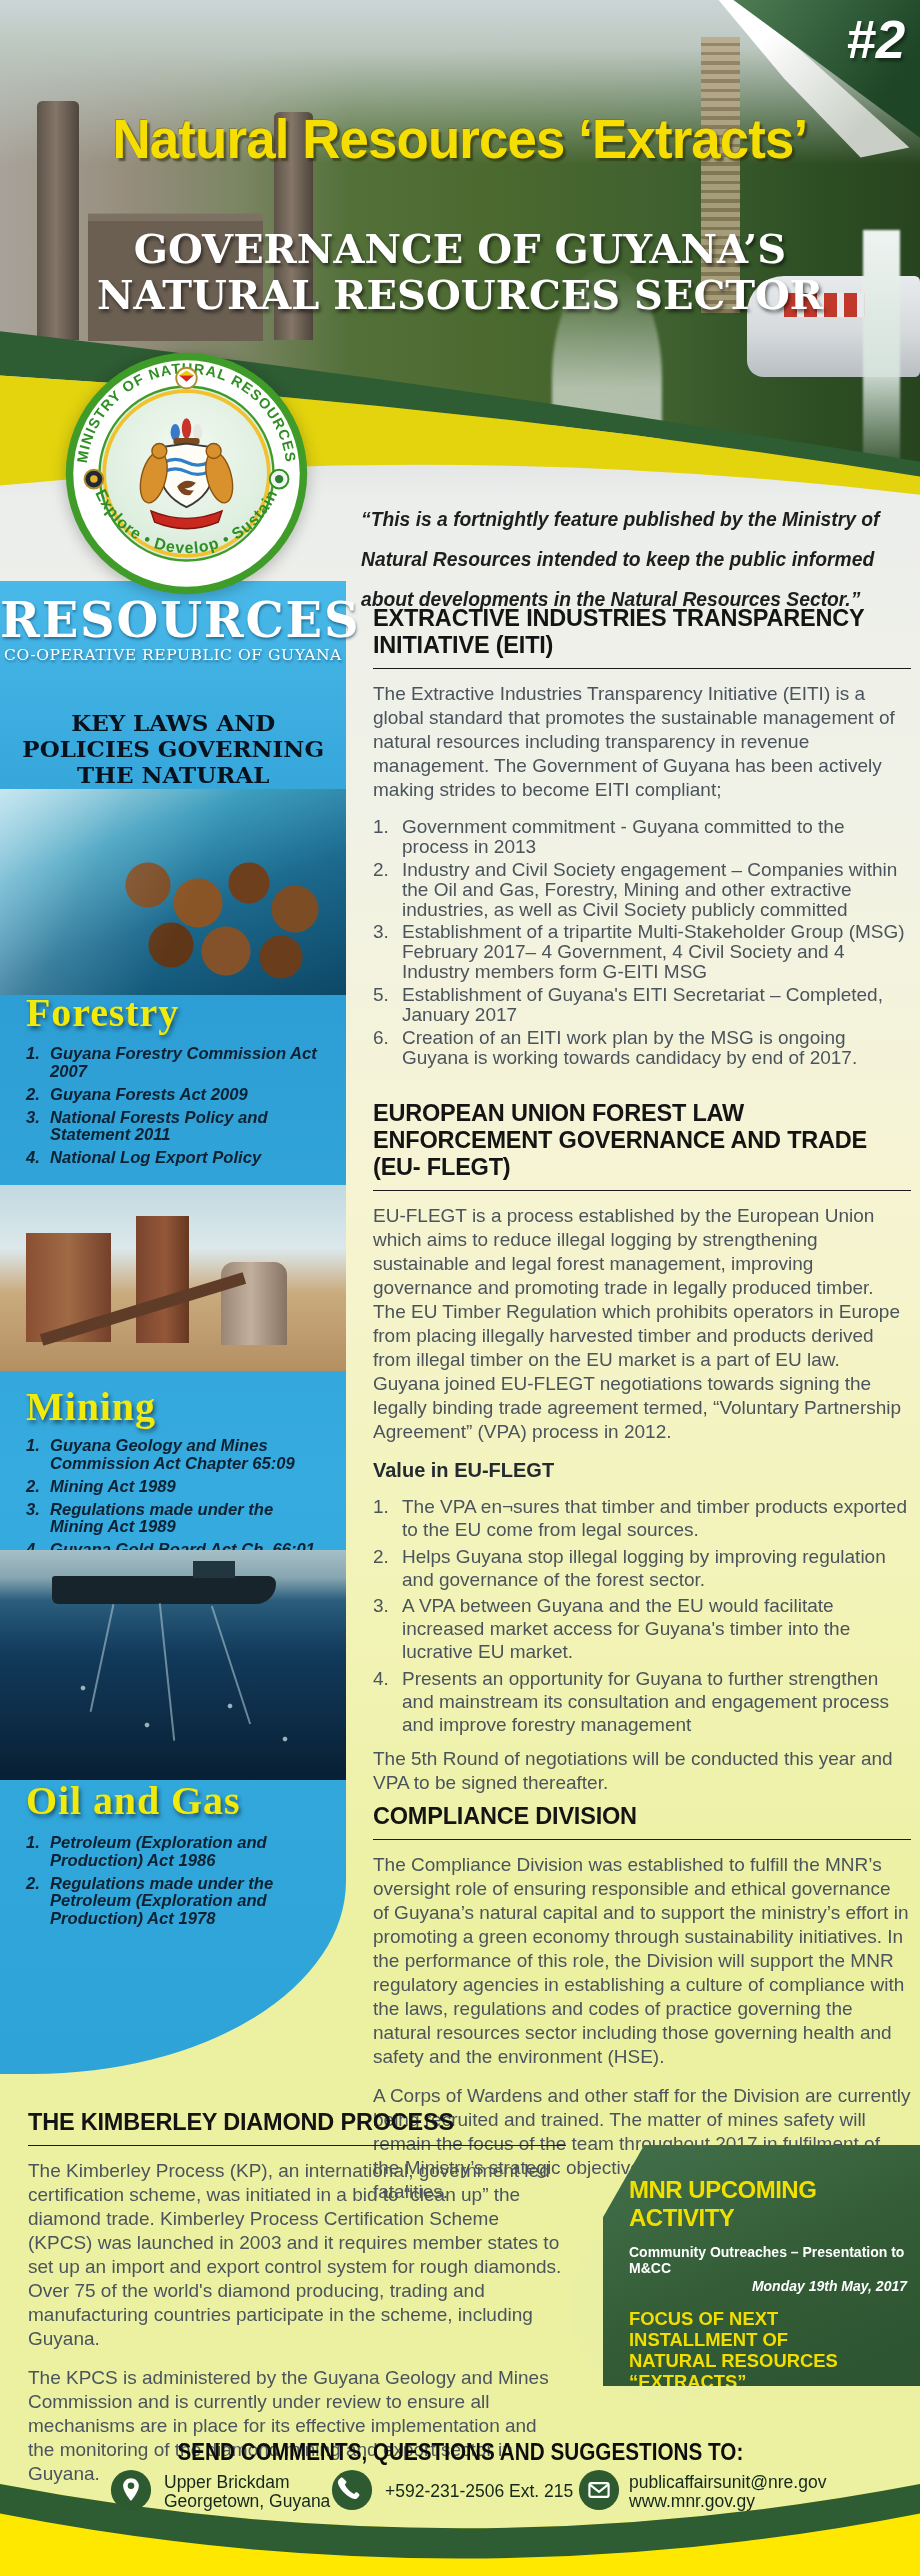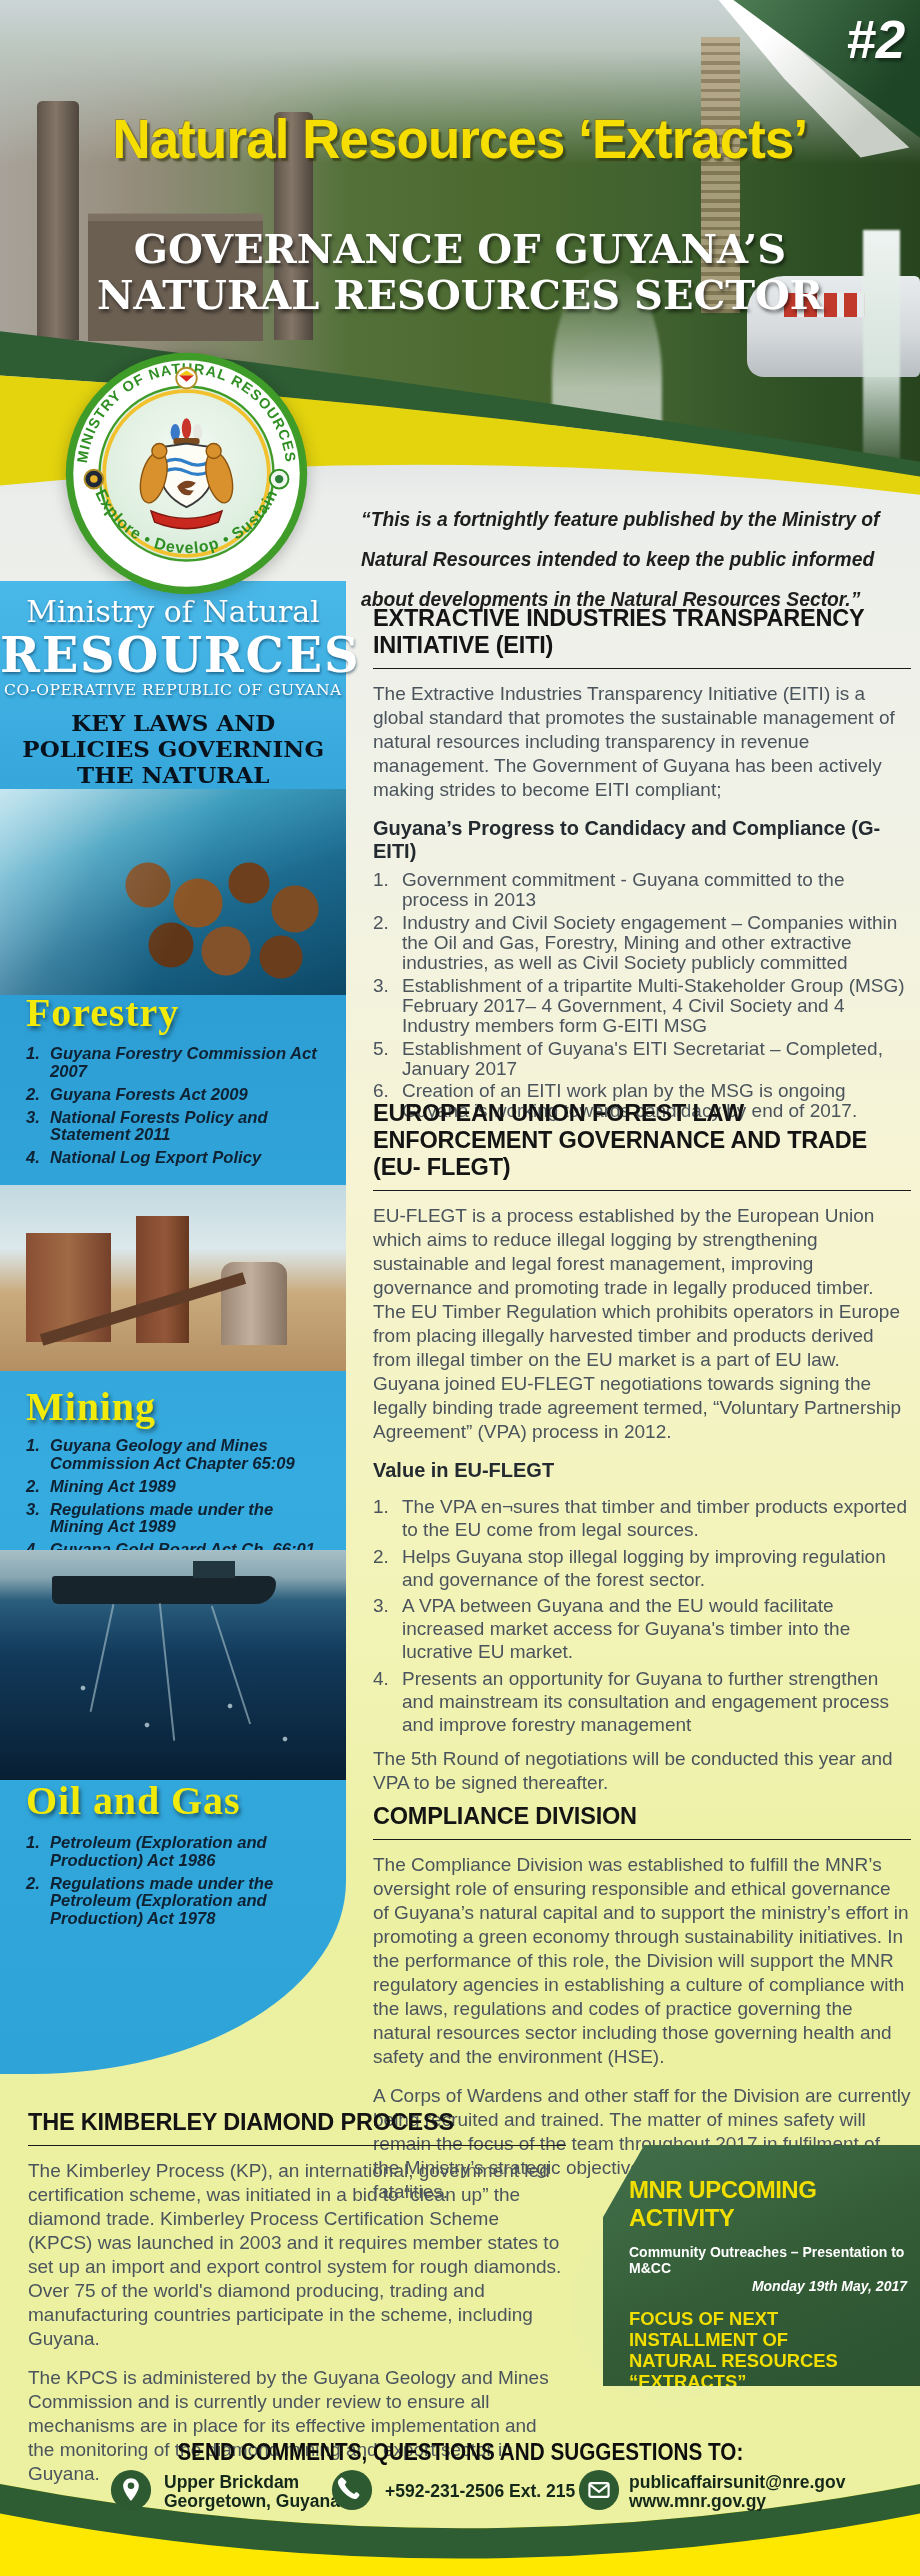--- a/index.html
+++ b/index.html
@@ -109,21 +109,21 @@
     box-sizing:border-box;padding:31px 13px 0 26px;}
   .upc-h{color:#f2df00;font-size:24px;font-weight:900;letter-spacing:-0.5px;}
   .upc-act{color:#fff;font-size:14px;font-weight:800;margin-top:12px;}
   .upc-date{color:#fff;font-size:14px;font-weight:700;font-style:italic;text-align:right;margin-top:1.8px;}
   .upc-focus{color:#f2df00;font-size:18.4px;font-weight:900;line-height:21px;margin-top:14.7px;}
   .upc-body{color:#fff;font-size:19.3px;font-weight:800;font-style:italic;line-height:23px;margin-top:12px;}
   
   .bcurves{left:0;top:2337px;z-index:4;}
   .f-head{left:0;top:2438px;width:920px;text-align:center;z-index:7;color:#0d0d0d;}
   .f-head span{display:inline-block;font-size:23px;font-weight:900;letter-spacing:0;transform:scale(.9,1.08);}
-  .contact{z-index:7;color:#14281a;font-size:17.5px;font-weight:700;line-height:19.3px;}
+  .contact{z-index:7;color:#14281a;font-size:17.5px;font-weight:400;line-height:19.3px;}
   .cicon{z-index:7;width:42px;height:42px;}
 </style>
 </head>
 <body>
 
 <div id="page">
 
   <div class="abs hero">
     <div class="abs chimney" style="left:37px;top:101px;width:42px;height:239px;"></div>
     <div class="abs chimney" style="left:274px;top:112px;width:39px;height:228px;"></div>
@@ -195,21 +195,20 @@
       <ellipse cx="167" cy="136" rx="13" ry="28" fill="#d8912c" transform="rotate(-14 167 136)" stroke="#8a5410" stroke-width="1.5"></ellipse>
       <circle cx="161" cy="108" r="8" fill="#d8912c" stroke="#8a5410" stroke-width="1.5"></circle>
       <path d="M94 172 Q132 188 170 172 L166 184 Q132 198 98 184 Z" fill="#c8281e" stroke="#7e150e" stroke-width="1.5"></path>
     </g>
   </svg>
 
   <div class="abs quote">“This is a fortnightly feature published by the Ministry of Natural Resources intended to keep the public informed about developments in the Natural Resources Sector.”</div>
 
   <div class="abs sidebar">
     <div class="abs brand">
-      <div class="brand1">Ministry of Natural</div>
       <div class="brand2">RESOURCES</div>
       <div class="brand3">CO-OPERATIVE REPUBLIC OF GUYANA</div>
     </div>
     <div class="abs keylaws">KEY LAWS AND POLICIES GOVERNING THE NATURAL RESOURCES SECTOR</div>
 
     <div class="abs sphoto ph-forest">
       <div class="logs"></div>
       <div class="rays"></div>
     </div>
     <div class="abs shead" style="top:408px;">Forestry</div>
@@ -276,21 +275,20 @@
           <span class="num">2.</span>
           <span>Regulations made under the Petroleum (Exploration and Production) Act 1978</span>
         </div>
     </div>
   </div>
 
   <div class="abs sec" style="left:373px;top:605px;">
     <h2>EXTRACTIVE INDUSTRIES TRANSPARENCY INITIATIVE (EITI)</h2>
     <hr class="rule">
     <p>The Extractive Industries Transparency Initiative (EITI) is a global standard that promotes the sustainable management of natural resources including transparency in revenue management. The Government of Guyana has been actively making strides to become EITI compliant;</p>
-    <div class="subhead">Guyana’s Progress to Candidacy and Compliance (G-EITI)</div>
     <div class="tight">
       <div class="mli">
           <span class="num">1.</span>
           <span>Government commitment - Guyana committed to the process in 2013</span>
         </div>
       <div class="mli">
           <span class="num">2.</span>
           <span>Industry and Civil Society engagement – Companies within the Oil and Gas, Forestry, Mining and other extractive industries, as well as Civil Society publicly committed</span>
         </div>
       <div class="mli">

